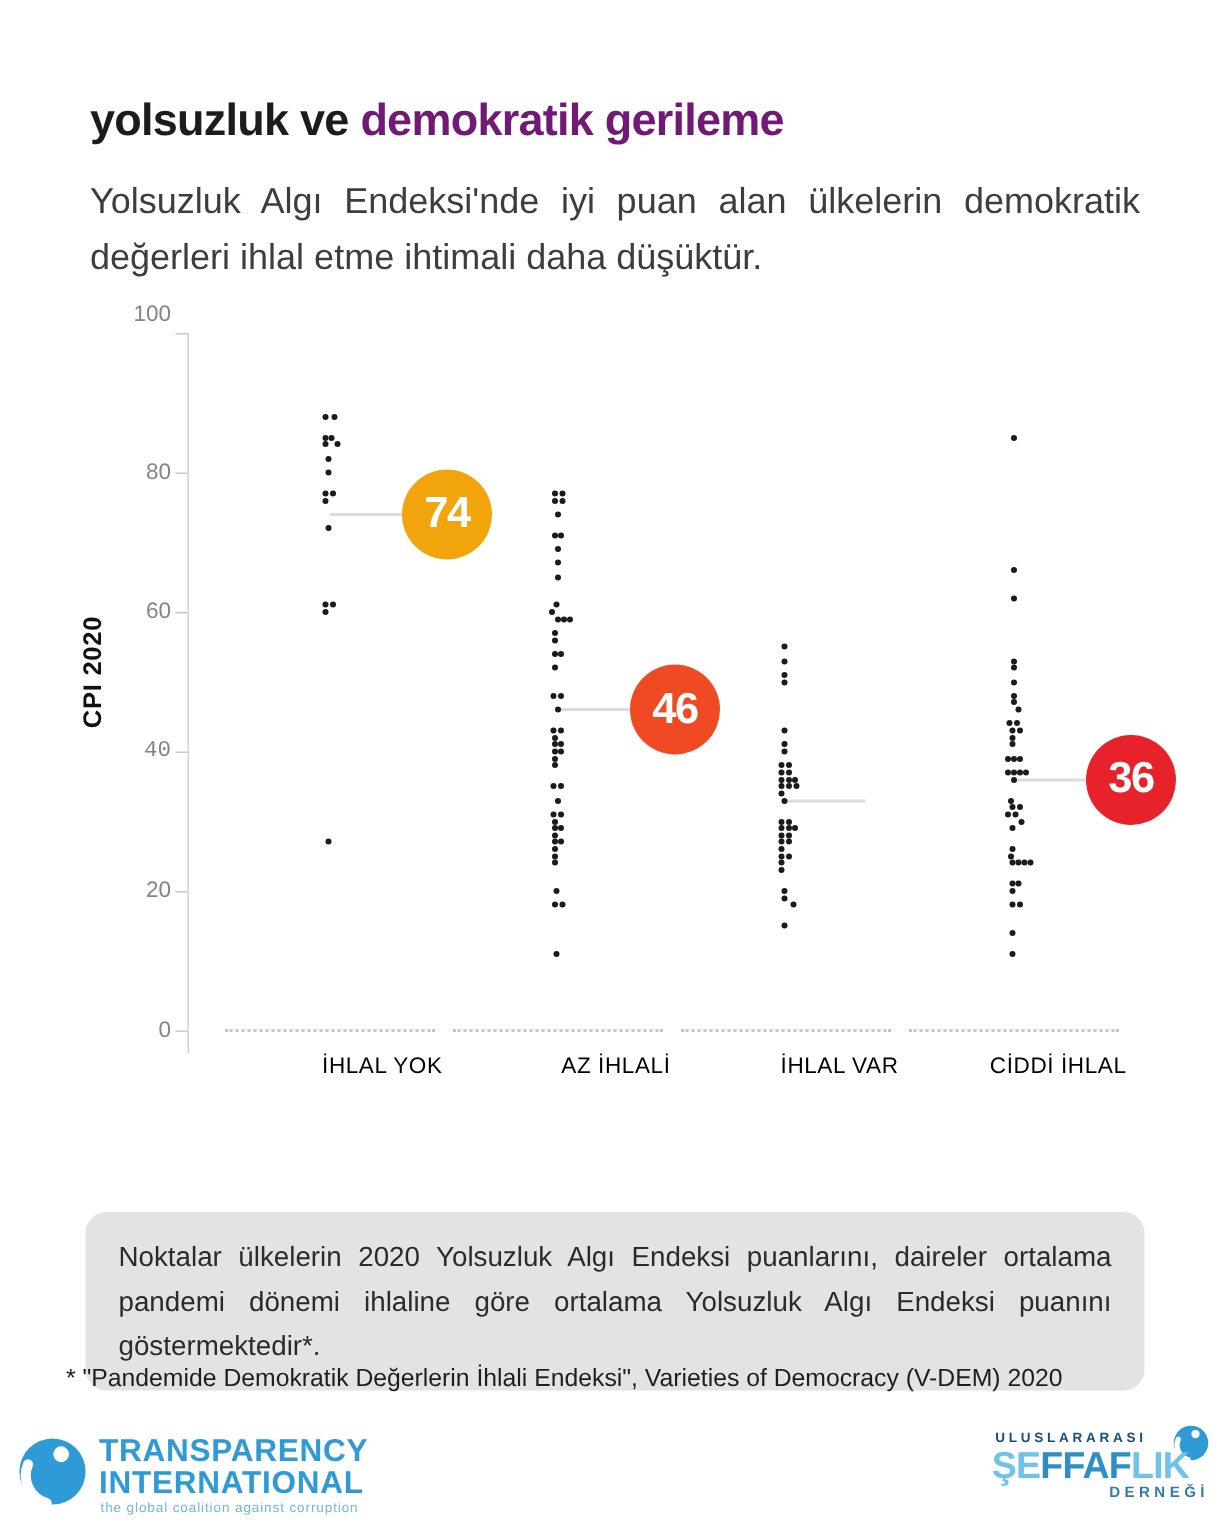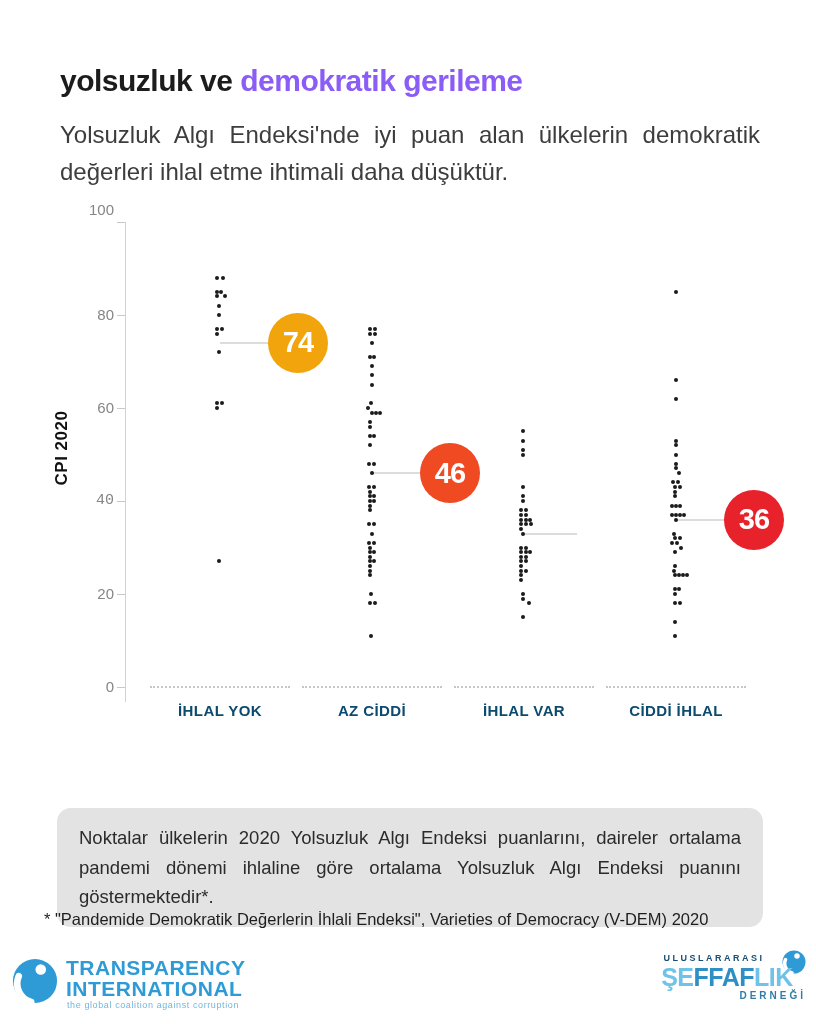--- a/index.html
+++ b/index.html
@@ -3,37 +3,37 @@
 <meta charset="utf-8">
 <style>
   html,body{margin:0;padding:0;background:#ffffff;}
   *{box-sizing:border-box;}
   .page{
     position:relative;width:816px;height:1024px;background:#ffffff;overflow:hidden;
     font-family:"Liberation Sans","DejaVu Sans",sans-serif;color:#1c1c1c;
   }
   
   .title{position:absolute;left:60px;top:64px;font-size:30px;font-weight:bold;letter-spacing:-0.5px;white-space:nowrap;}
-  .title .t-red{color:#8b5cf6;}
+  .title .t-red{color:#701a75;}
   .subtitle{position:absolute;left:60px;top:116px;width:700px;font-size:24px;line-height:1.55;
     color:#3d3d3d;text-align:justify;}
   
   .chart{position:absolute;left:0;top:0;width:816px;height:1024px;}
   .y-axis-line{position:absolute;left:125px;top:222px;width:1px;height:480px;background:#d2d2d2;}
   .ytick-label{position:absolute;width:36px;text-align:right;font-size:15px;color:#858585;}
   .ytick-dash{position:absolute;width:8px;height:1px;background:#c9c9c9;}
   .y-axis-label{position:absolute;left:-8px;top:438px;width:140px;text-align:center;
     font-size:17px;font-weight:bold;color:#111;transform:rotate(-90deg);transform-origin:center;letter-spacing:0.5px;}
   .baseline{position:absolute;height:0;border-top:2px dotted #c6c6c6;}
   .dot{position:absolute;width:4px;height:4px;border-radius:50%;background:#1b1b1b;}
   .connector{position:absolute;height:2px;background:#dcdcdc;}
   .mean-circle{position:absolute;width:60px;height:60px;border-radius:50%;color:#fff;
     font-size:29px;font-weight:bold;display:flex;align-items:center;justify-content:center;letter-spacing:-1px;}
-  .cat-label{position:absolute;width:150px;text-align:center;font-size:15px;font-weight:bold;
-    color:#0c4a6e;letter-spacing:0.4px;}
+  .cat-label{position:absolute;width:150px;text-align:right;font-size:15px;font-weight:normal;
+    color:#000000;letter-spacing:0.4px;}
   .x-axis-title{position:absolute;left:110px;top:748px;width:660px;text-align:center;
     font-size:18px;font-weight:bold;color:#111;letter-spacing:0.2px;}
   
   .note-box{position:absolute;left:57px;top:808px;width:706px;background:#E3E3E3;border-radius:14px;
     padding:15px 22px;font-size:18.5px;line-height:1.6;color:#2b2b2b;text-align:justify;}
   .footnote{position:absolute;left:44px;top:910px;width:730px;font-size:16.5px;color:#1e1e1e;}
   
   .ti-logo{position:absolute;left:12px;top:956px;width:330px;height:58px;}
   .ti-icon{position:absolute;left:0;top:2px;width:46px;height:46px;}
   .ti-line1{position:absolute;left:54px;top:0;font-size:21px;color:#2E9AD6;letter-spacing:0.5px;font-weight:bold;white-space:nowrap;}
@@ -142,21 +142,21 @@
       <div class="dot" style="left: 368px; top: 559.45px;"></div>
       <div class="dot" style="left: 372px; top: 559.45px;"></div>
       <div class="dot" style="left: 368px; top: 564.1px;"></div>
       <div class="dot" style="left: 368px; top: 568.75px;"></div>
       <div class="dot" style="left: 368px; top: 573.4px;"></div>
       <div class="dot" style="left: 369px; top: 592px;"></div>
       <div class="dot" style="left: 368px; top: 601.3px;"></div>
       <div class="dot" style="left: 373px; top: 601.3px;"></div>
       <div class="dot" style="left: 369px; top: 633.85px;"></div>
       <div class="mean-circle" style="left: 420px; top: 443.1px; background: rgb(239, 74, 33);">46</div>
-      <div class="cat-label" style="left: 297px; top: 702px;">AZ CİDDİ</div>
+      <div class="cat-label" style="left: 297px; top: 702px;">AZ İHLALİ</div>
       <div class="baseline" style="left: 454px; top: 686px; width: 140px;"></div>
       <div class="connector" style="left: 524px; top: 532.55px; width: 53px;"></div>
       <div class="dot" style="left: 521px; top: 429.25px;"></div>
       <div class="dot" style="left: 521px; top: 438.55px;"></div>
       <div class="dot" style="left: 521px; top: 447.85px;"></div>
       <div class="dot" style="left: 521px; top: 452.5px;"></div>
       <div class="dot" style="left: 521px; top: 485.05px;"></div>
       <div class="dot" style="left: 521px; top: 494.35px;"></div>
       <div class="dot" style="left: 521px; top: 499px;"></div>
       <div class="dot" style="left: 519px; top: 508.3px;"></div>

